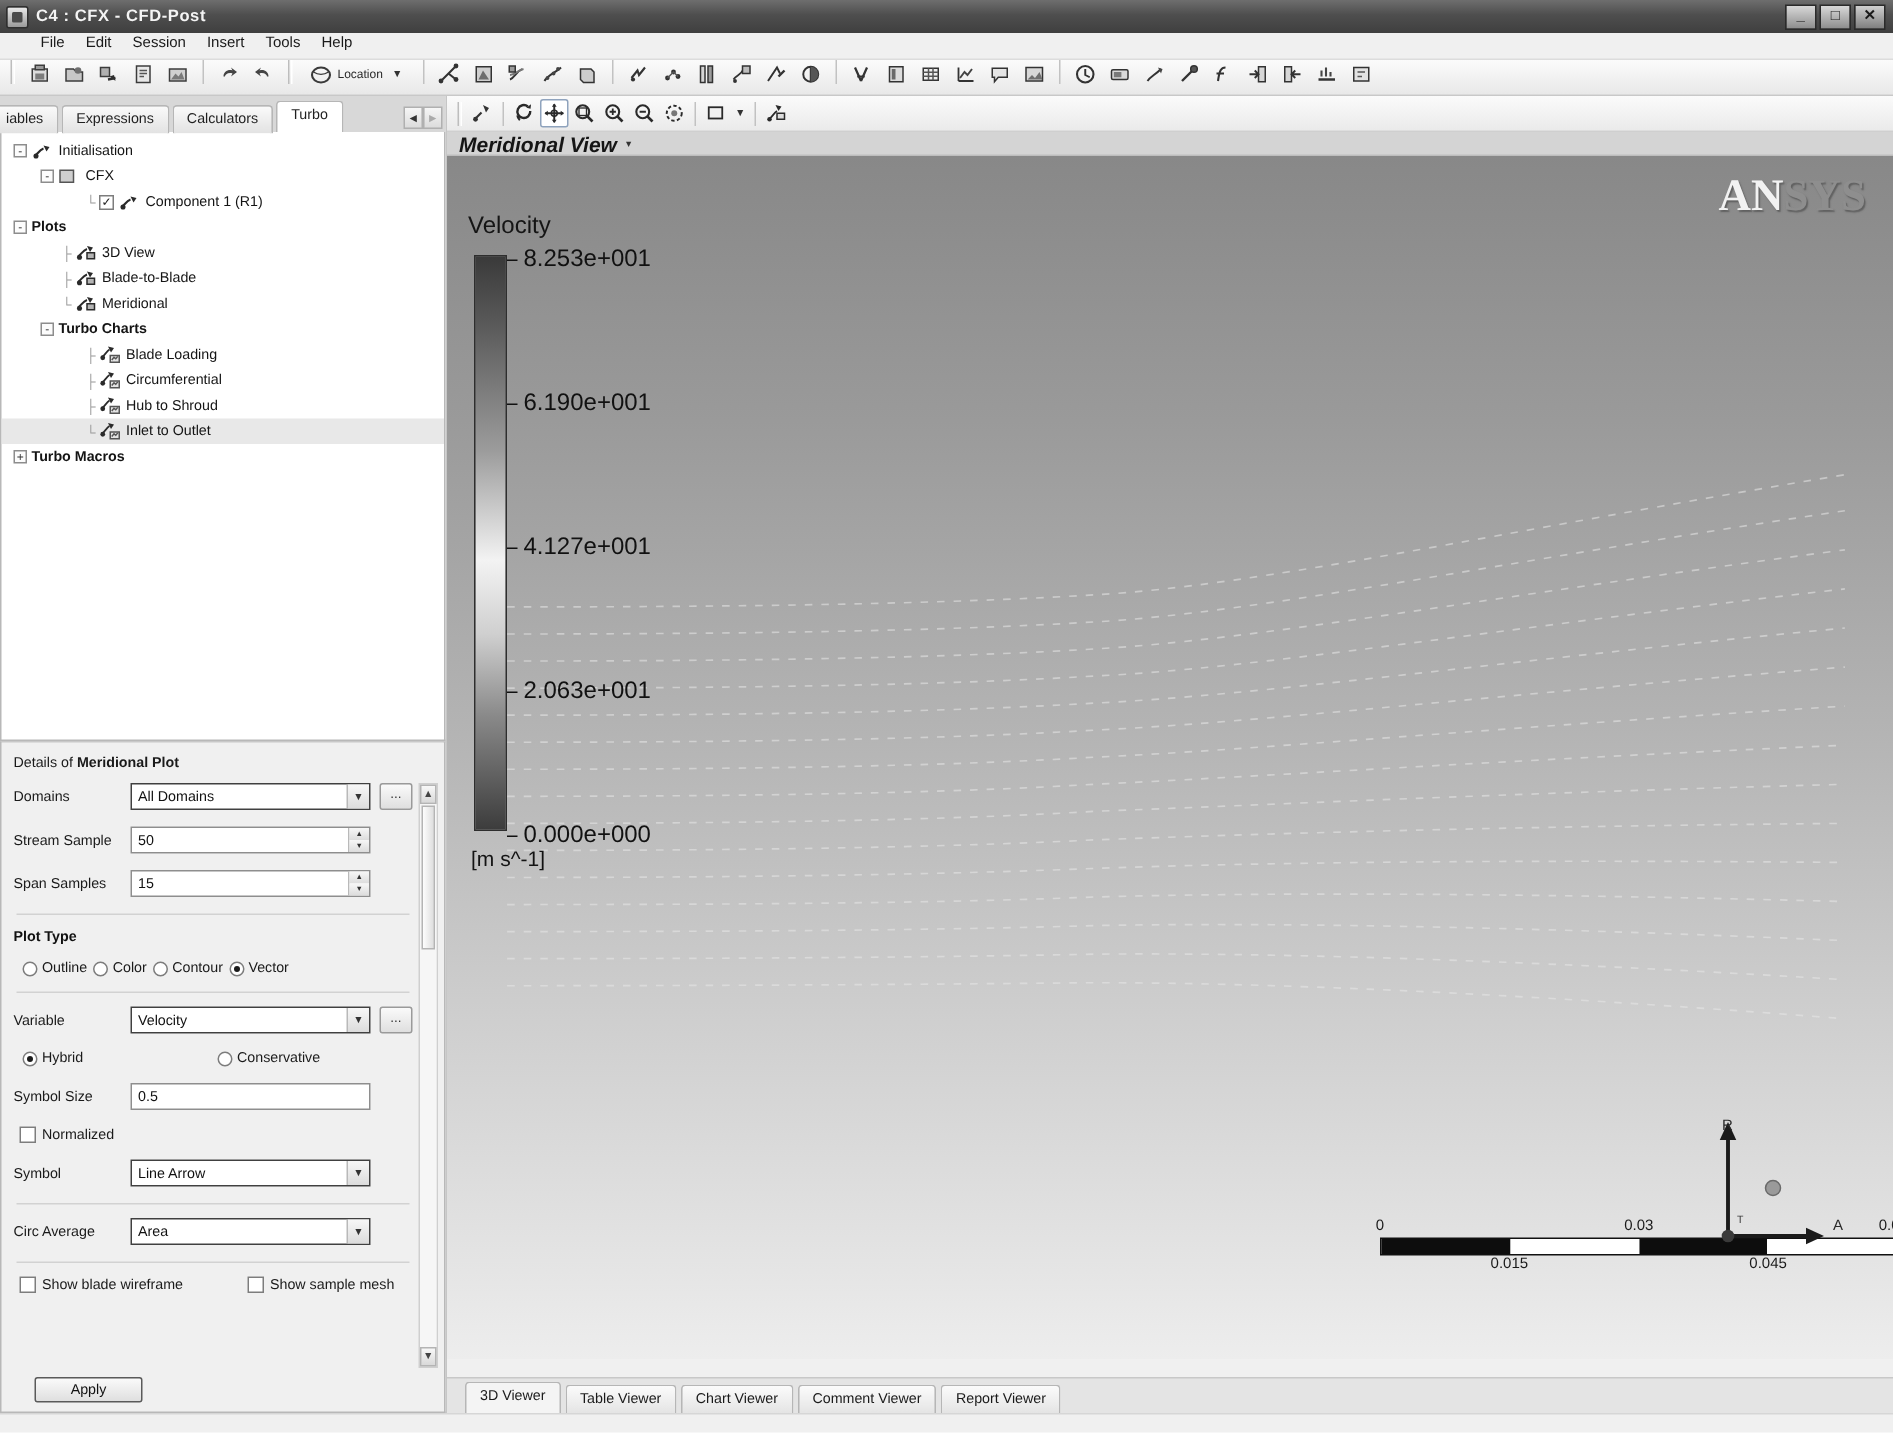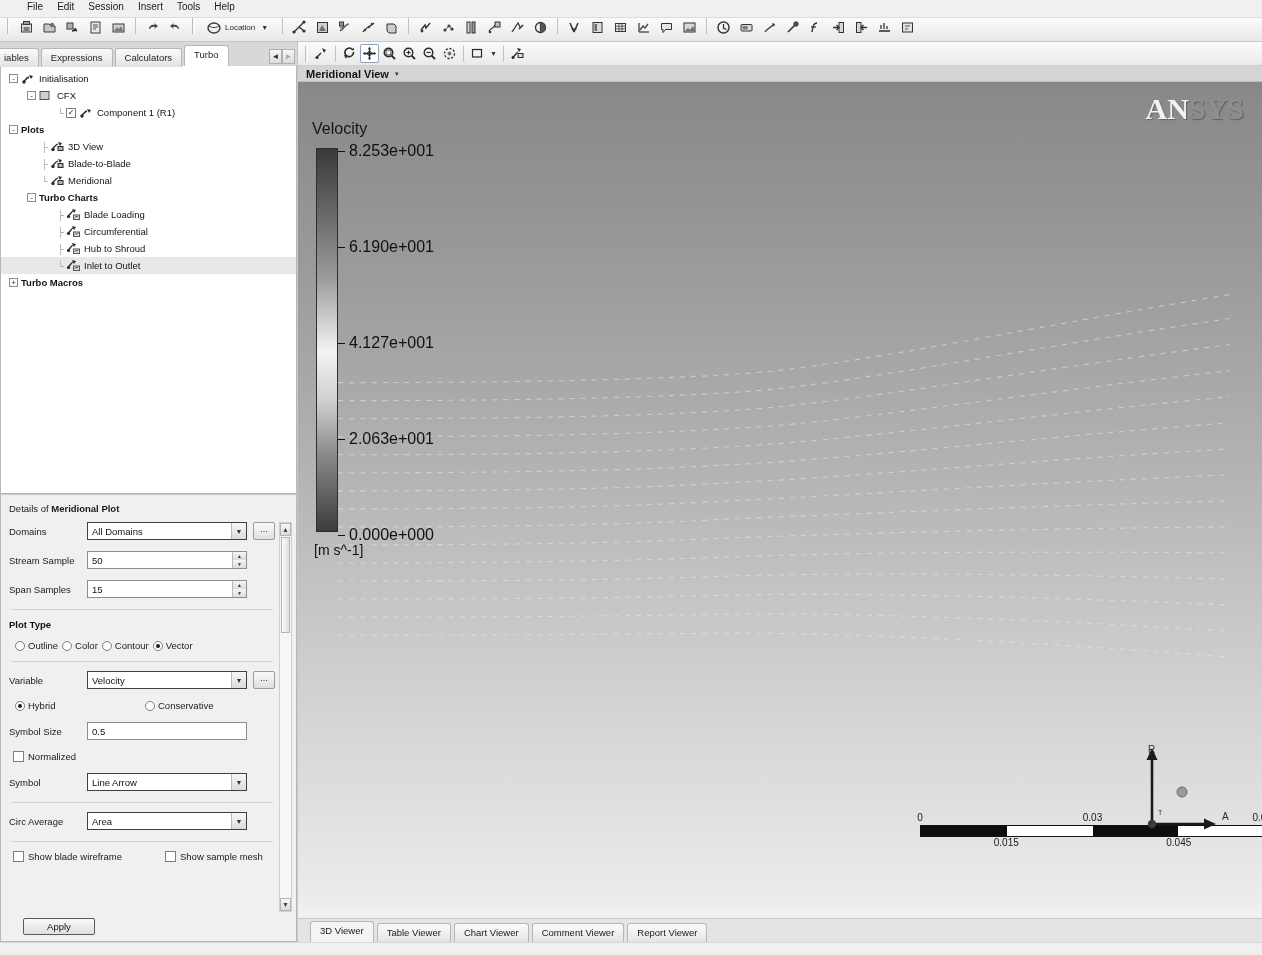--- a/index.html
+++ b/index.html
@@ -288,21 +288,21 @@
     display:flex;align-items:center;justify-content:center;
     border:1px solid transparent; border-radius:2px;
   }
   .vtb-btn.pressed { border-color:#8fa3bd; background:#ffffff; }
   .viewer-head {
     height:16px; flex:0 0 16px;
     background:#d4d4d4;
     display:flex; align-items:center; padding-left:8px; gap:6px;
     border-bottom:1px solid #bdbdbd;
   }
-  .viewer-head-label { font-size:11px; font-weight:bold; color:#151515; }
+  .viewer-head-label { font-size:14px; font-weight:bold; color:#151515;font-style:italic; }
   .viewer-head-caret { font-size:7px; color:#333; }
 
   .canvas {
     flex:1; position:relative; min-height:0;
     background: linear-gradient(180deg,#888888 0%, #9a9a9a 22%, #b4b4b4 48%, #cfcfcf 72%, #e2e2e2 90%, #ededed 100%);
     overflow:hidden;
   }
   .ansys-logo {
     position:absolute; right:18px; top:10px;
     font-size:30px; font-weight:bold; letter-spacing:0px;
@@ -375,20 +375,29 @@
   .statusbar {
     height:13px; flex:0 0 13px; background:#f0f0f0;
     border-top:1px solid #d6d6d6;
   }
 </style>
 </head>
 <body>
 
 <div class="app">
 
+  <div class="titlebar">
+    <div class="title-ico"></div>
+    <div class="title-text">C4 : CFX - CFD-Post</div>
+    <div class="win-btns">
+      <div class="win-btn">_</div>
+      <div class="win-btn">□</div>
+      <div class="win-btn close">✕</div>
+    </div>
+  </div>
 
   <div class="menubar">
     <div class="menu-item">File</div>
     <div class="menu-item">Edit</div>
     <div class="menu-item">Session</div>
     <div class="menu-item">Insert</div>
     <div class="menu-item">Tools</div>
     <div class="menu-item">Help</div>
   </div>
 

